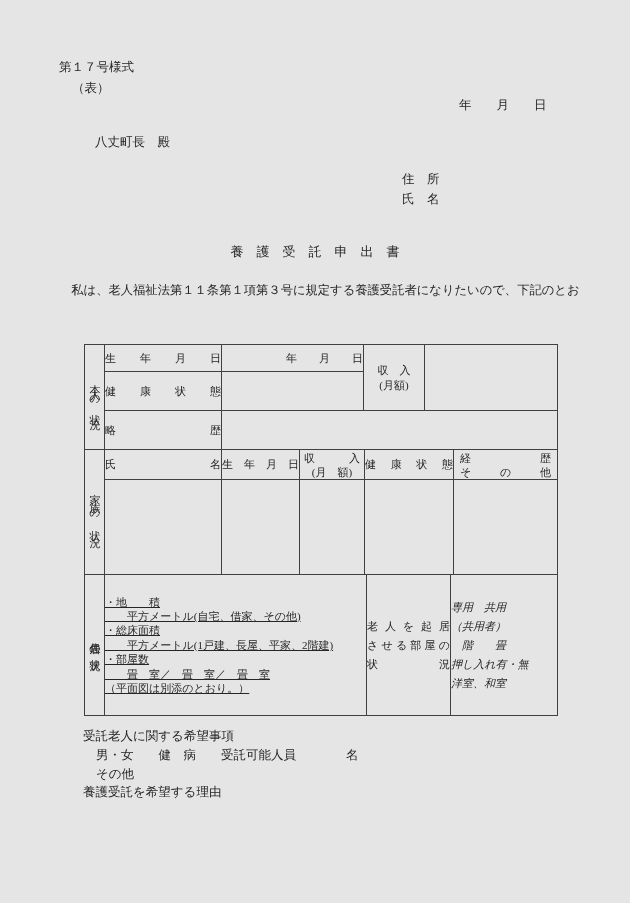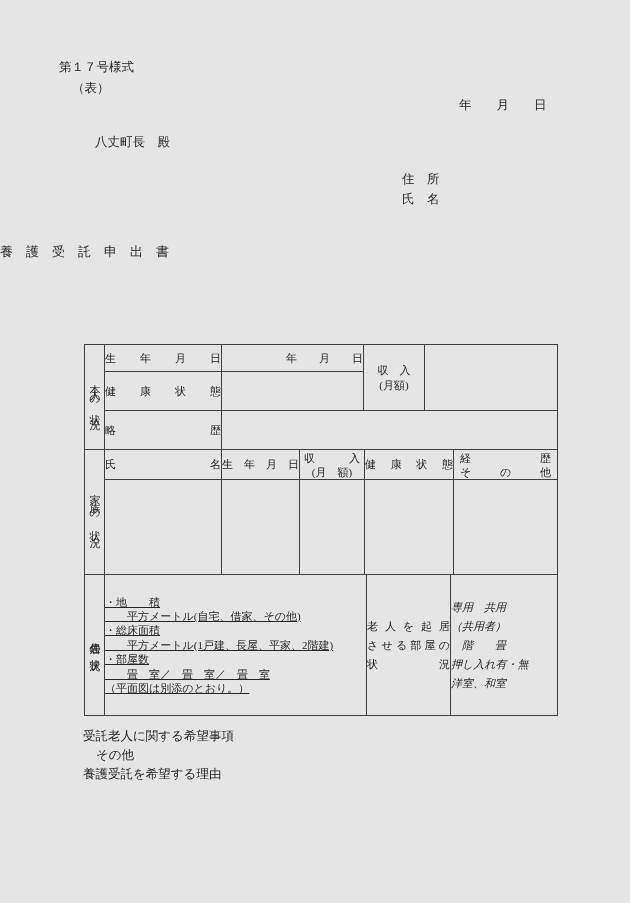--- a/index.html
+++ b/index.html
@@ -7,21 +7,21 @@
     position:relative;
     width:630px;
     height:903px;
     background:#e5e5e5;
     font-family:"Liberation Serif","DejaVu Serif",serif;
     font-size:12.5px;
     color:#262626;
     overflow:hidden;
   }
   .abs{position:absolute;white-space:nowrap;}
-  .title{font-size:13px;}
+  .title{text-align:center;font-size:13px;}
   .para{white-space:nowrap;font-size:12.3px;}
   table.ft{border-collapse:collapse;table-layout:fixed;}
   .ft td,.ft th{
     border:1px solid #404040;
     padding:0;
     font-weight:normal;
     vertical-align:middle;
     overflow:hidden;
     font-size:11px;
   }
@@ -58,20 +58,21 @@
   <div class="abs" style="left:59px;top:59px">第１７号様式</div>
   <div class="abs" style="left:72px;top:80px">（表）</div>
   <div class="abs" style="left:459px;top:97px">年　　月　　日</div>
   <div class="abs" style="left:95px;top:134px">八丈町長　殿</div>
   <div class="abs" style="left:402px;top:171px">住　所</div>
   <div class="abs" style="left:402px;top:191px">氏　名</div>
 
   <div class="abs title" style="left:0;top:243px;width:630px">養　護　受　託　申　出　書</div>
 
   <div class="abs para" style="left:59px;top:280px;line-height:20.5px">
+    <div>　私は、老人福祉法第１１条第１項第３号に規定する養護受託者になりたいので、下記のとお</div>
   </div>
 
   <div class="abs" style="left:84px;top:344px">
 
     <table class="ft" style="width:473px">
       <colgroup>
         <col style="width:20px">
           <col style="width:117px">
           <col style="width:142px">
           <col style="width:61px">
@@ -170,17 +171,18 @@
           <div>押し入れ有・無</div>
           <div>洋室、和室</div>
         </td>
       </tr>
     </tbody>
       </table>
   </div>
 
   <div class="abs footer" style="left:83px;top:727px">
     <div>受託老人に関する希望事項</div>
+    <div class="ind">男・女　　健　病　　受託可能人員　　　　名</div>
     <div class="ind">その他</div>
     <div>養護受託を希望する理由</div>
   </div>
 
 </div>
 
 </body></html>

